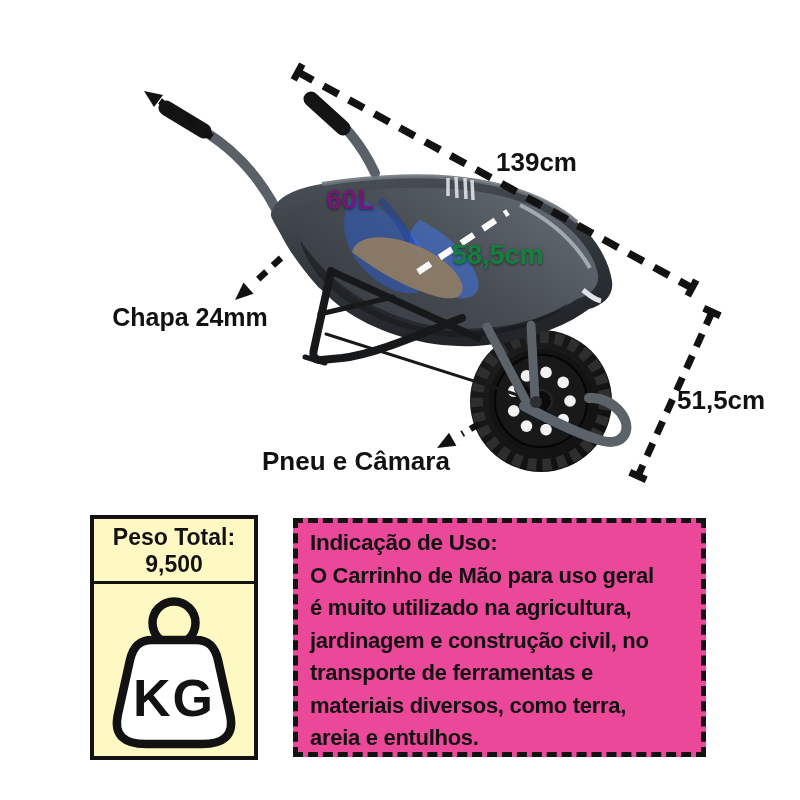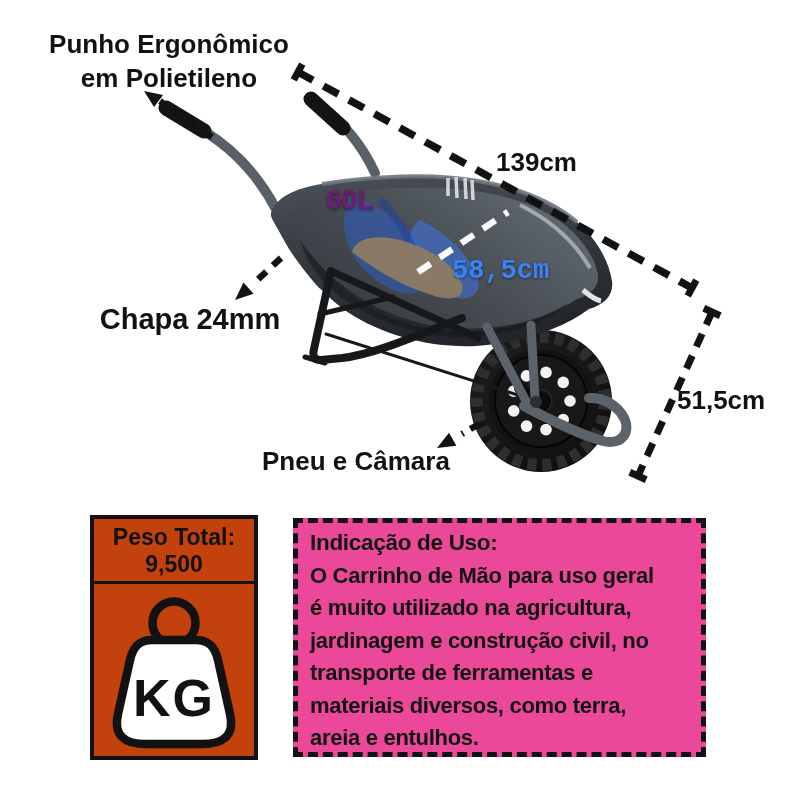--- a/index.html
+++ b/index.html
@@ -5,28 +5,28 @@
   html,body{margin:0;padding:0;background:#ffffff;}
   .canvas{
     position:relative;width:800px;height:800px;background:#ffffff;overflow:hidden;
     font-family:"Liberation Sans", sans-serif;
   }
   .scene{position:absolute;left:0;top:0;}
   .lbl{position:absolute;font-weight:bold;color:#121212;white-space:nowrap;}
   #lbl-punho{left:25px;top:27px;width:288px;text-align:center;font-size:26px;line-height:34px;}
   #lbl-139{left:496px;top:147px;font-size:26px;}
   #lbl-60l{left:326px;top:184px;font-size:28px;color:#701a75;text-shadow:0 1px 3px rgba(0,0,0,.5);}
-  #lbl-585{left:452px;top:256px;font-size:27px;color:#3b82f6;text-shadow:0 1px 3px rgba(0,0,0,.5);font-family:Liberation Mono, monospace;}
-  #lbl-chapa{left:90px;top:303px;width:200px;text-align:center;font-size:29px;}
+  #lbl-585{left:452px;top:240px;font-size:27px;color:#15803d;text-shadow:0 1px 3px rgba(0,0,0,.5);}
+  #lbl-chapa{left:90px;top:303px;width:200px;text-align:center;font-size:25px;}
   #lbl-515{left:677px;top:385px;font-size:26px;}
   #lbl-pneu{left:262px;top:446px;font-size:26px;}
 
   .peso-box{
     position:absolute;left:90px;top:515px;width:168px;height:245px;
-    border:4px solid #121212;box-sizing:border-box;background:#c2410c;text-align:center;
+    border:4px solid #121212;box-sizing:border-box;background:#fef9c3;text-align:center;
   }
   .peso-header{
     border-bottom:3px solid #121212;padding:5px 2px 3px 2px;
     font-size:23px;font-weight:bold;line-height:27px;color:#121212;
   }
   .kg-icon{display:block;margin:6px auto 0 auto;}
 
   .uso-box{
     position:absolute;left:293px;top:518px;width:413px;height:239px;
     border:5px dashed #121212;box-sizing:border-box;background:#ec4899;
@@ -143,24 +143,20 @@
       <polygon points="144,91 163,95 154,107" fill="#121212"></polygon>
 
       <path d="M 281,258 L 254,283" stroke="#121212" stroke-width="6.5" stroke-dasharray="11 9" fill="none"></path>
       <polygon points="235,300 243.5,282.5 253.5,293.7" fill="#121212"></polygon>
 
       <path d="M 479,424 L 462,434" stroke="#121212" stroke-width="6.5" stroke-dasharray="10 8" fill="none"></path>
       <polygon points="437,448 449,432.7 456.4,445.7" fill="#121212"></polygon>
     </g>
   </svg>
 
-  <div class="lbl" id="lbl-punho">
-    <div>Punho Ergonômico</div>
-    <div>em Polietileno</div>
-  </div>
   <div class="lbl" id="lbl-139">139cm</div>
   <div class="lbl" id="lbl-60l">60L</div>
   <div class="lbl" id="lbl-585">58,5cm</div>
   <div class="lbl" id="lbl-chapa">Chapa 24mm</div>
   <div class="lbl" id="lbl-515">51,5cm</div>
   <div class="lbl" id="lbl-pneu">Pneu e Câmara</div>
 
   <div class="peso-box">
     <div class="peso-header">
       <div>Peso Total:</div>

